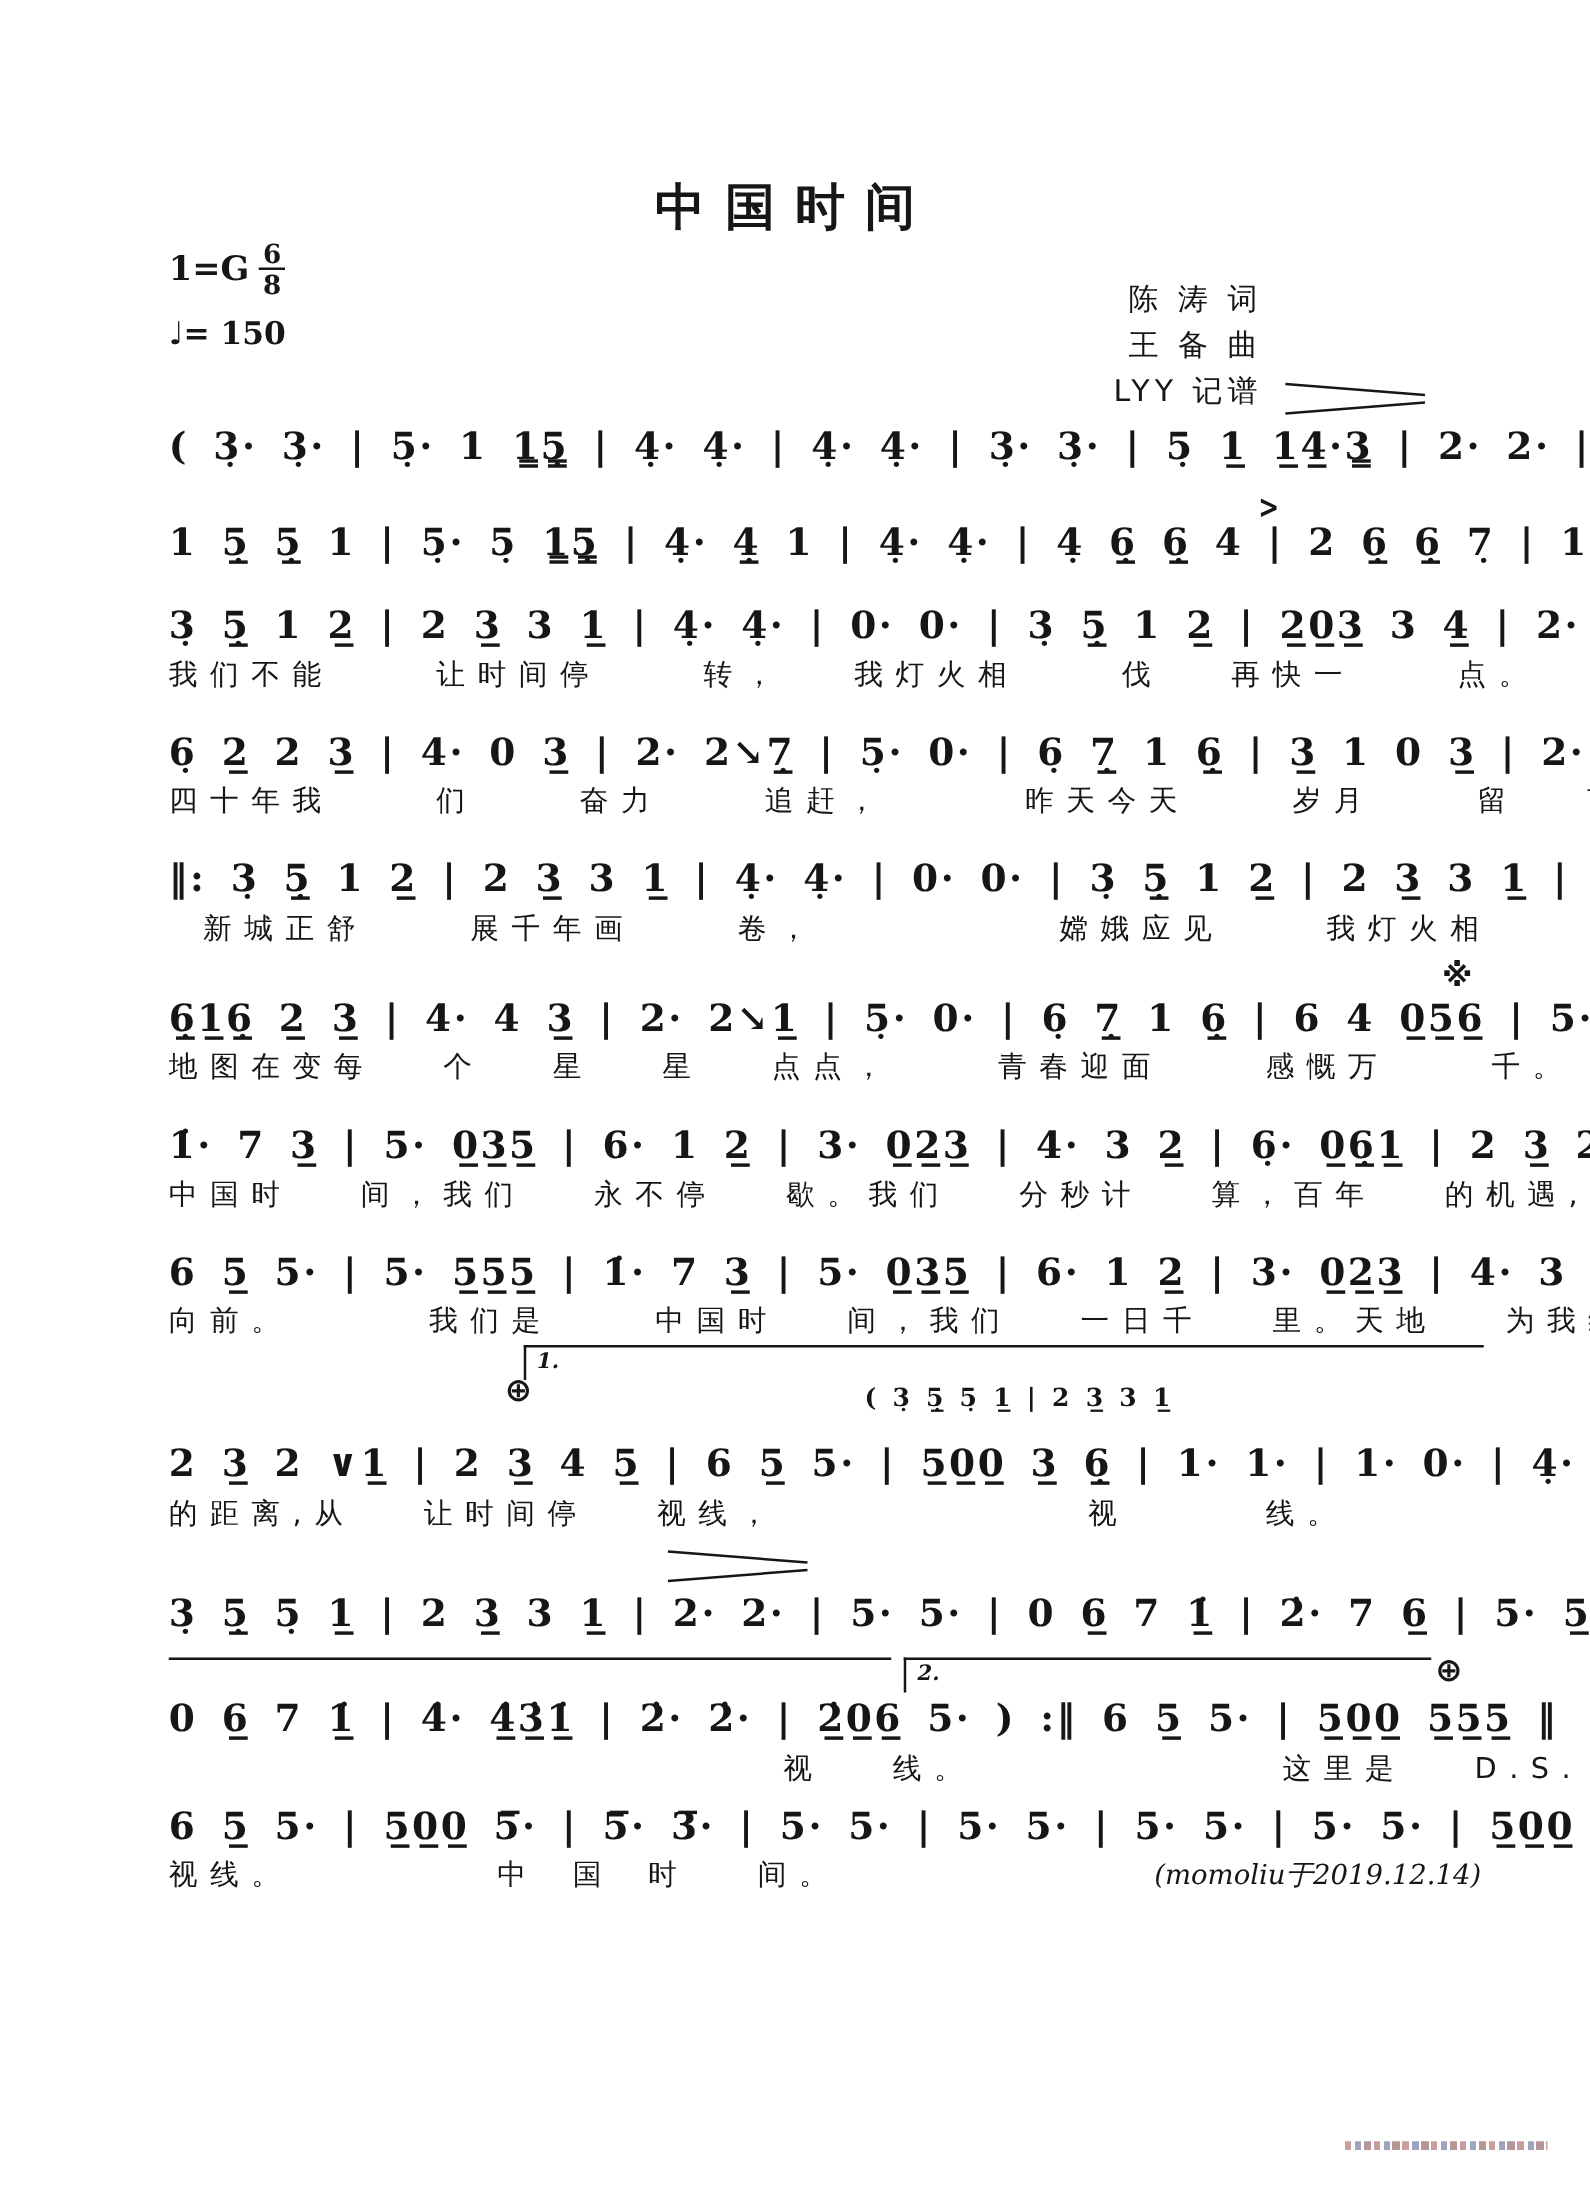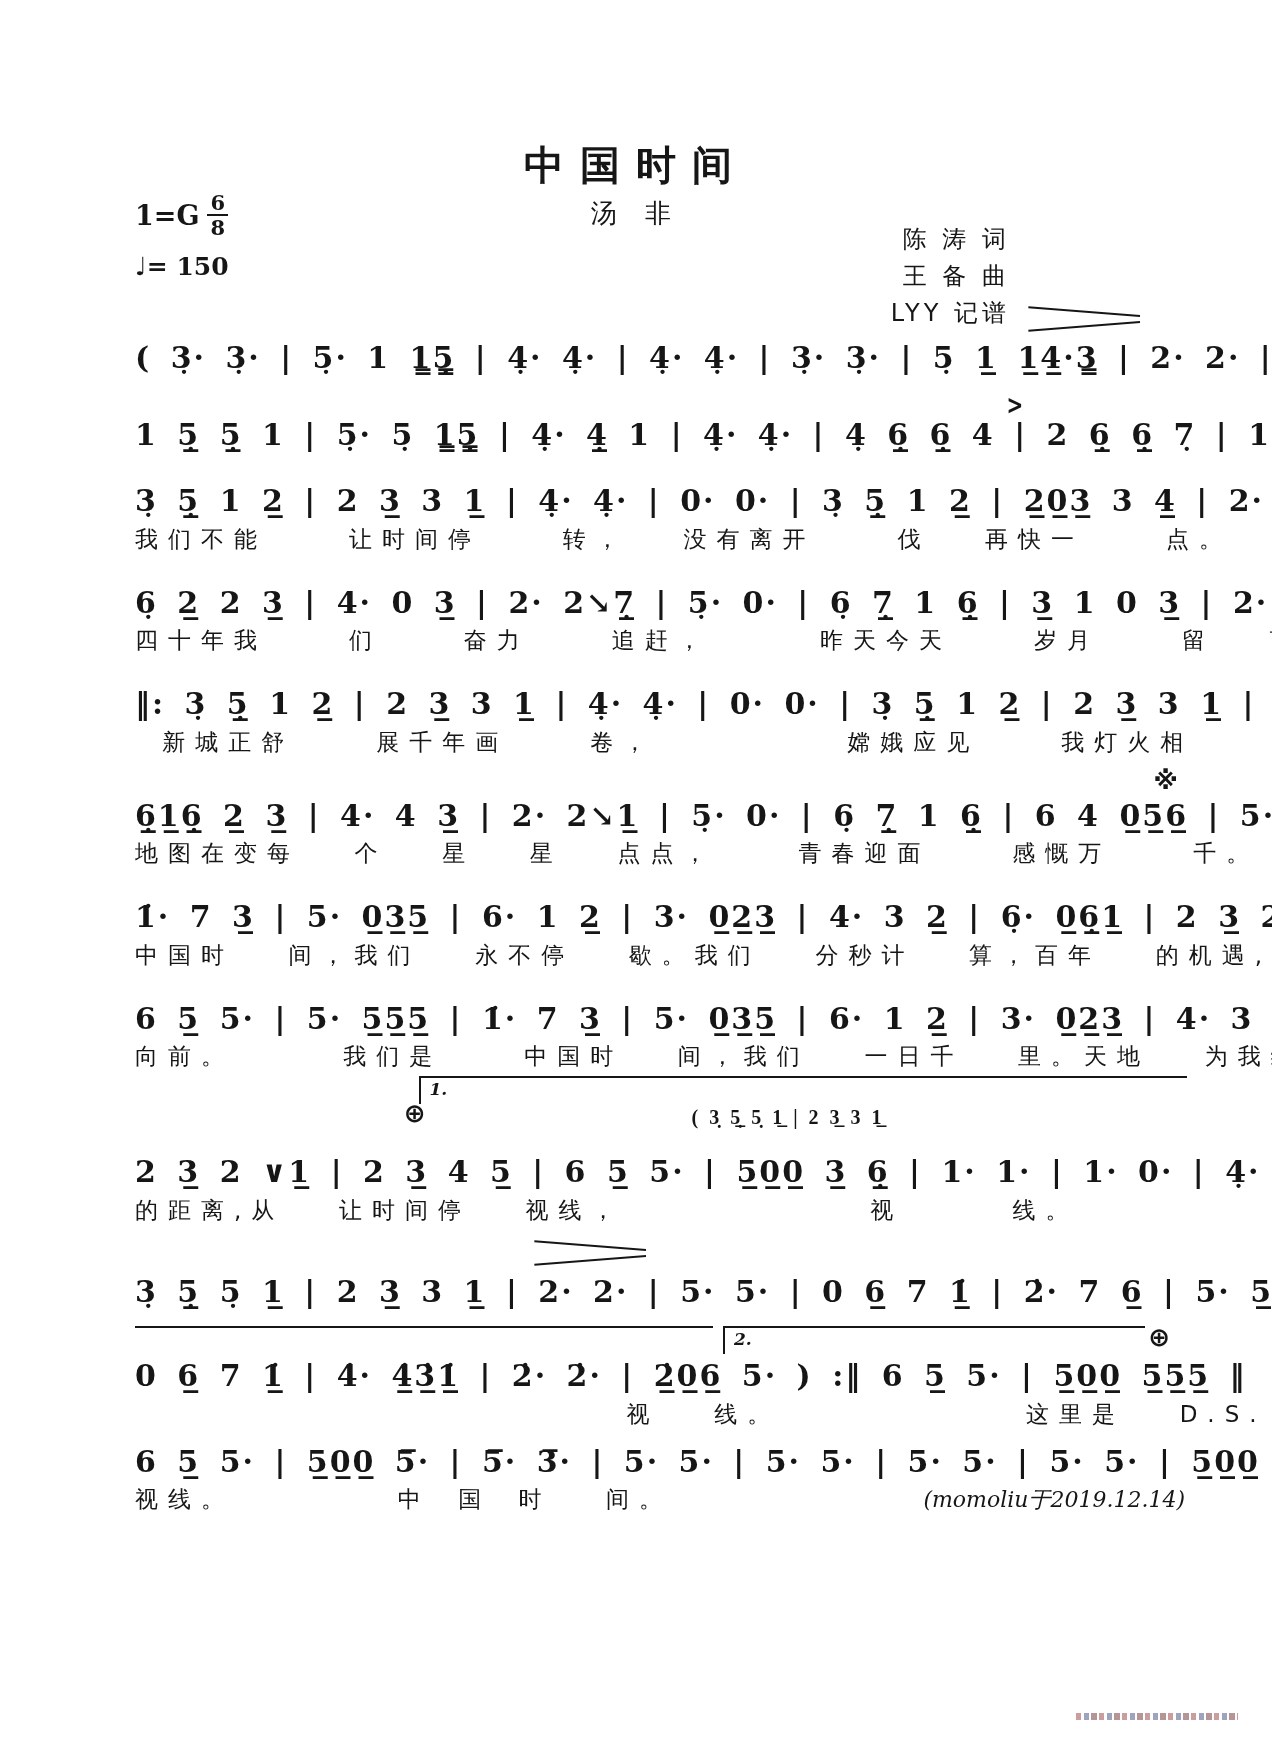--- a/index.html
+++ b/index.html
@@ -57,21 +57,20 @@
          background:repeating-linear-gradient(90deg,#a05050 0 5px,#fff 5px 8px,
                     #505a8a 8px 13px,#fff 13px 15px,#7a4040 15px 21px,#fff 21px 23px);}
 </style>
 </head>
 <body>
 
 <div class="page">
 
   <div class="header">
     <div class="title">中国时间</div>
-    <div class="performer">汤  非</div>
 
     <div class="keyblock">
       <span>1=G</span>
       <span class="meter">
         <span class="num">6</span>
         <span class="den">8</span>
       </span>
     </div>
 
     <div class="tempo">♩= 150</div>
@@ -92,21 +91,21 @@
       </div>
       <div class="system" style="margin-top: 14px;">
         <div class="ann-row" style="height: 18px;">
           <span class="accent" style="left: 83%; top: 0px;">&gt;</span>
         </div>
         <div class="notes">1 5̲̣ 5̲̣ 1 | 5̣· 5̣ 1̳5̳̣ | 4̣· 4̲̣ 1 | 4̣· 4̣· | 4̣ 6̲̣ 6̲̣ 4 | 2 6̲̣ 6̲̣ 7̣ | 1· 1· | 7̲̣0̲0̲ 0· ) |</div>
       </div>
       <div class="system" style="margin-top: 22px;">
         <div class="notes">3̣ 5̲̣ 1 2̲ | 2 3̲ 3 1̲ | 4̣· 4̣· | 0· 0· | 3̣ 5̲̣ 1 2̲ | 2̲0̲3̲ 3 4̲ | 2· 2· | 0· 0· |</div>
         <div class="lyrics">
-          <span class="txt">我们不能   让时间停   转，  没有离开   伐  再快一   点。</span>
+          <span class="txt">我们不能   让时间停   转，  我灯火相   伐  再快一   点。</span>
         </div>
       </div>
       <div class="system" style="margin-top: 24px;">
         <div class="notes">6̣ 2̲ 2 3̲ | 4· 0 3̲ | 2· 2↘7̲̣ | 5̣· 0· | 6̣ 7̲̣ 1 6̲̣ | 3̲ 1 0 3̲ | 2· 2· | 2· 0· |</div>
         <div class="lyrics">
           <span class="txt">四十年我   们   奋力   追赶，    昨天今天   岁月   留  言。</span>
         </div>
       </div>
       <div class="system" style="margin-top: 24px;">
         <div class="notes">‖: 3̣ 5̲̣ 1 2̲ | 2 3̲ 3 1̲ | 4̣· 4̣· | 0· 0· | 3̣ 5̲̣ 1 2̲ | 2 3̲ 3 1̲ | 2· 2· | 0· 0· |</div>
@@ -132,21 +131,21 @@
       <div class="system" style="margin-top: 24px;">
         <div class="notes">6 5̲ 5· | 5· 5̲5̲5̲ | 1̇· 7 3̲ | 5· 0̲3̲5̲ | 6· 1 2̲ | 3· 0̲2̲3̲ | 4· 3 2̲ | 6̣· 0̲6̲̣1̲ |</div>
         <div class="lyrics">
           <span class="txt">向前。    我们是   中国时  间，我们  一日千  里。天地  为我缩  短，梦想</span>
         </div>
       </div>
       <div class="system" style="margin-top: 4px;">
         <div class="ann-row" style="height: 72px;">
           <div class="volta" style="width: 73%; left: 27%; top: 0px;"><span class="volta-label">1.</span></div>
           <span class="coda" style="left: 25.6%; top: 22px;">⊕</span>
-          <span class="leadin" style="left: 53%; top: 30px; font-family: Liberation Serif, serif;">( 3̣ 5̲̣ 5̣ 1̲ | 2 3̲ 3 1̲</span>
+          <span class="leadin" style="left: 53%; top: 30px;">( 3̣ 5̲̣ 5̣ 1̲ | 2 3̲ 3 1̲</span>
         </div>
         <div class="notes">2 3̲ 2 ∨1̲ | 2 3̲ 4 5̲ | 6 5̲ 5· | 5̲0̲0̲ 3̲ 6̲̣ | 1· 1· | 1· 0· | 4̣· 4̣· | 4̣· 4̣· |</div>
         <div class="lyrics">
           <span class="txt">的距离,从  让时间停  视线，         视    线。</span>
         </div>
       </div>
       <div class="system" style="margin-top: 18px;">
         <div class="ann-row" style="height: 24px;">
           <span class="hairpin" style="left: 38%; top: 2px;"></span>
         </div>

